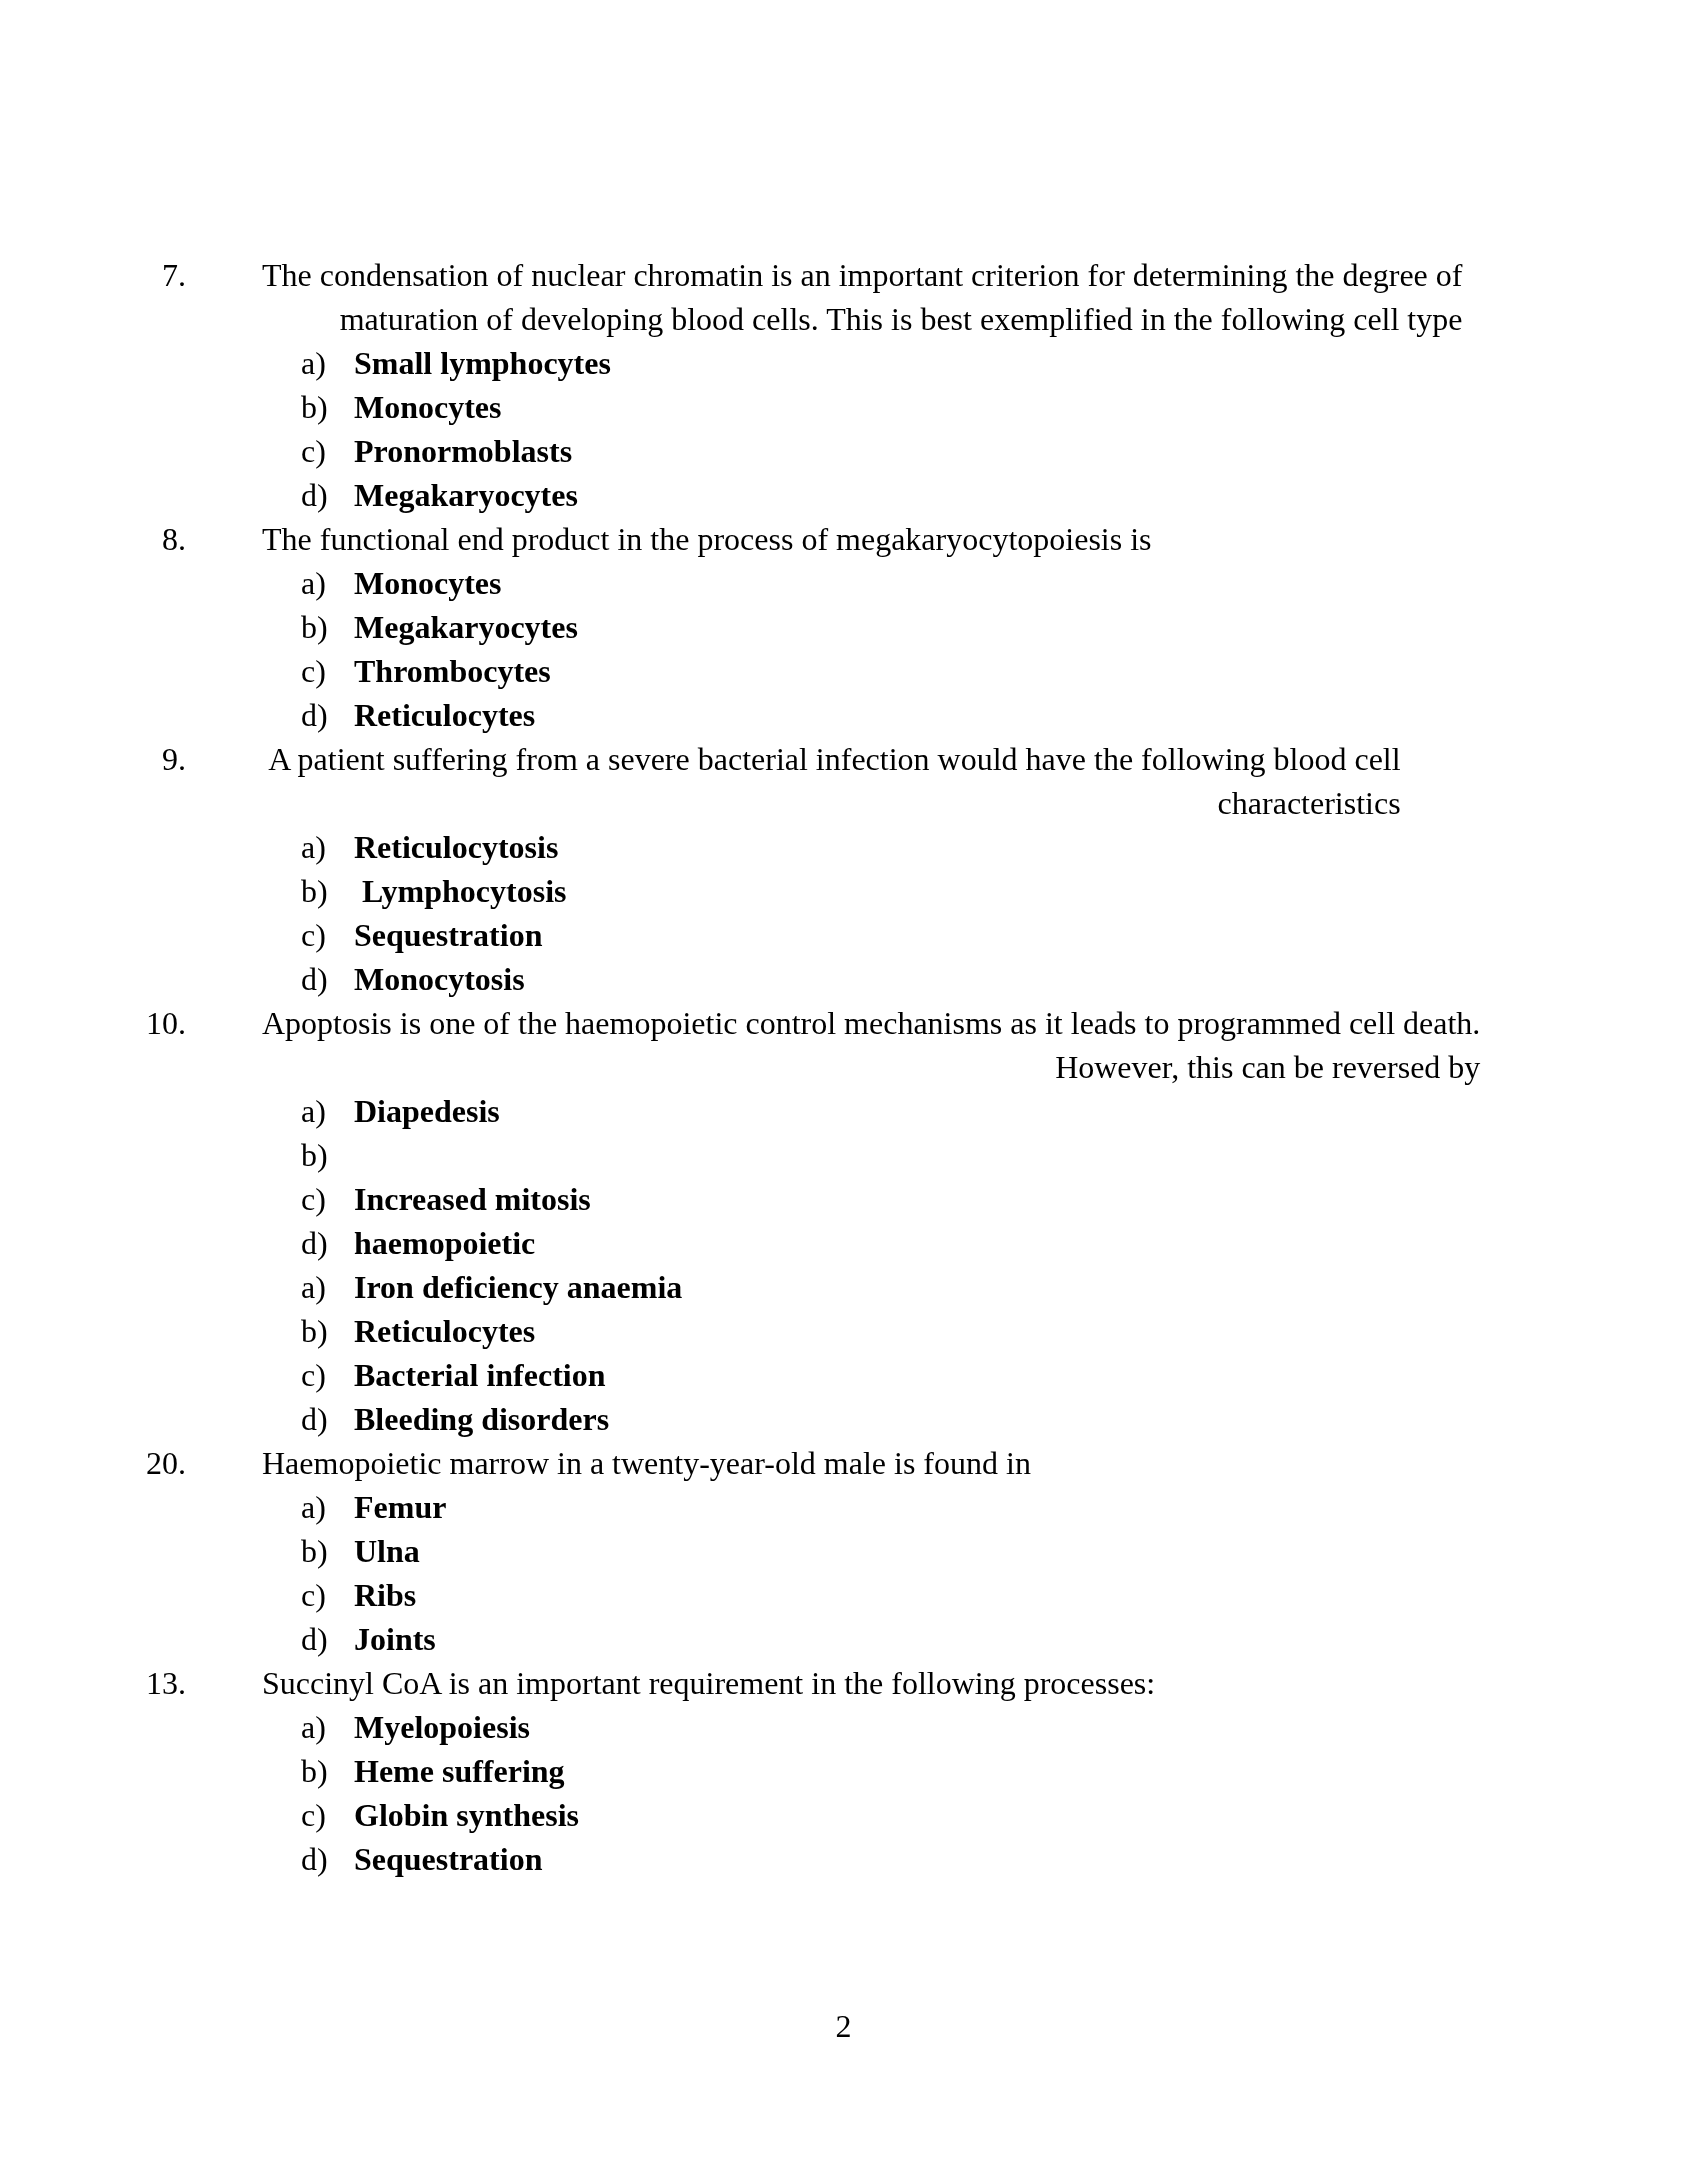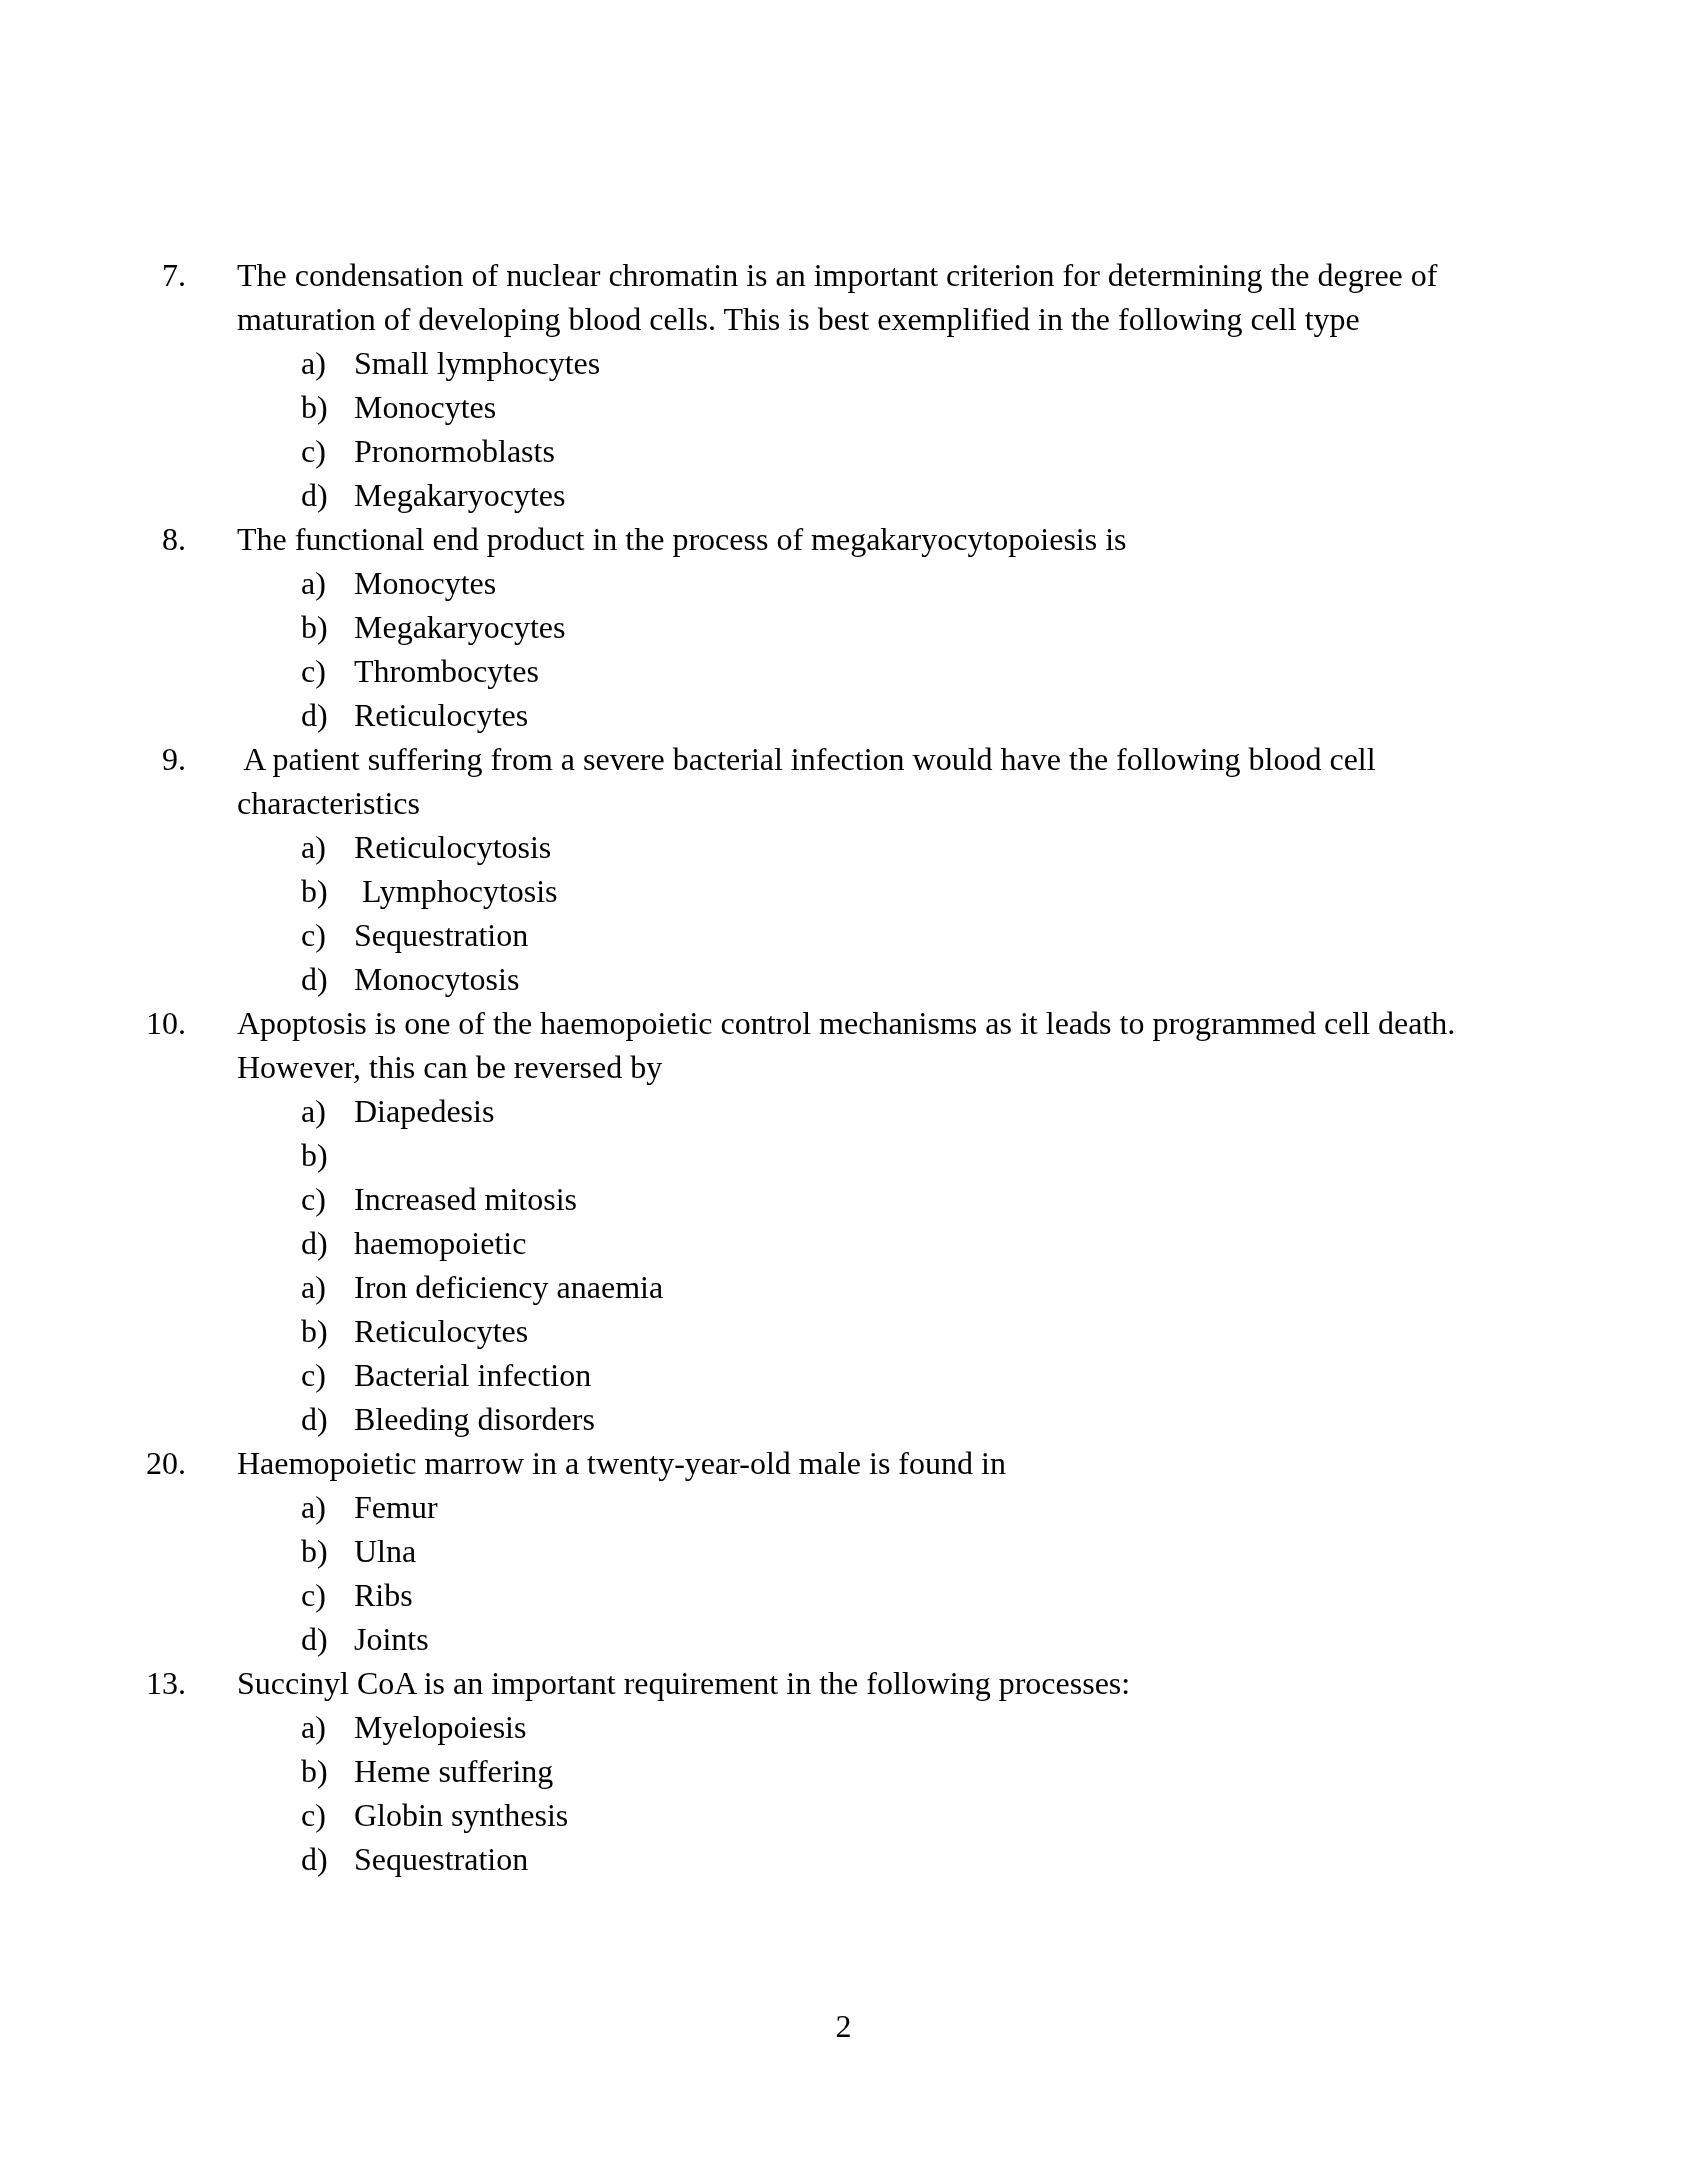--- a/index.html
+++ b/index.html
@@ -28,37 +28,39 @@
     display: flex;
     align-items: flex-start;
   }
   .qnum {
     flex: 0 0 186px;
     width: 186px;
     text-align: right;
     white-space: pre;
   }
   .qtext {
-    margin-left: 51px;
+    margin-left: 76px;
+    text-align: right;
   }
   .qline {
     white-space: pre;
   }
   .option {
     display: flex;
     margin-left: 301px;
     align-items: flex-start;
   }
   .letter {
     flex: 0 0 53px;
     width: 53px;
     white-space: pre;
   }
   .otext {
     white-space: pre;
+    font-weight: bold;
   }
   .page-number {
     position: absolute;
     top: 2004px;
     left: 0;
     width: 1687px;
     text-align: center;
   }
 </style>
 </head>

